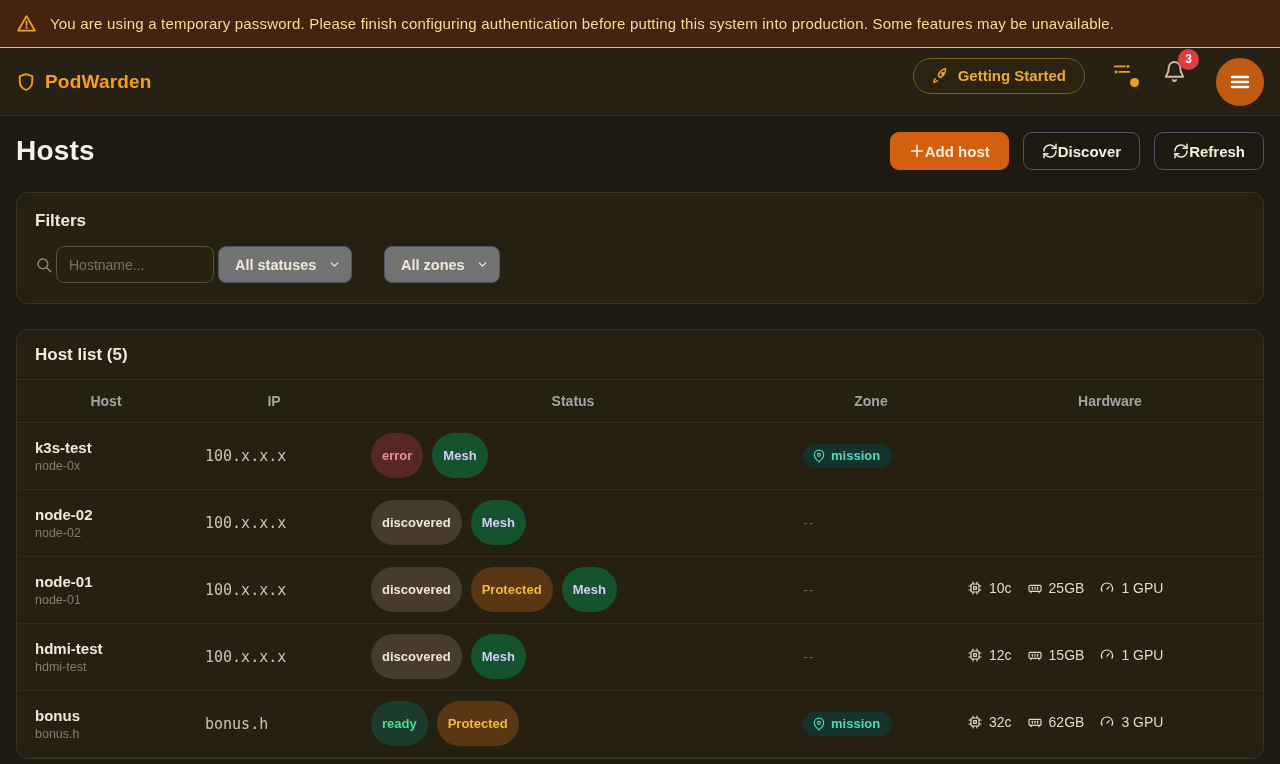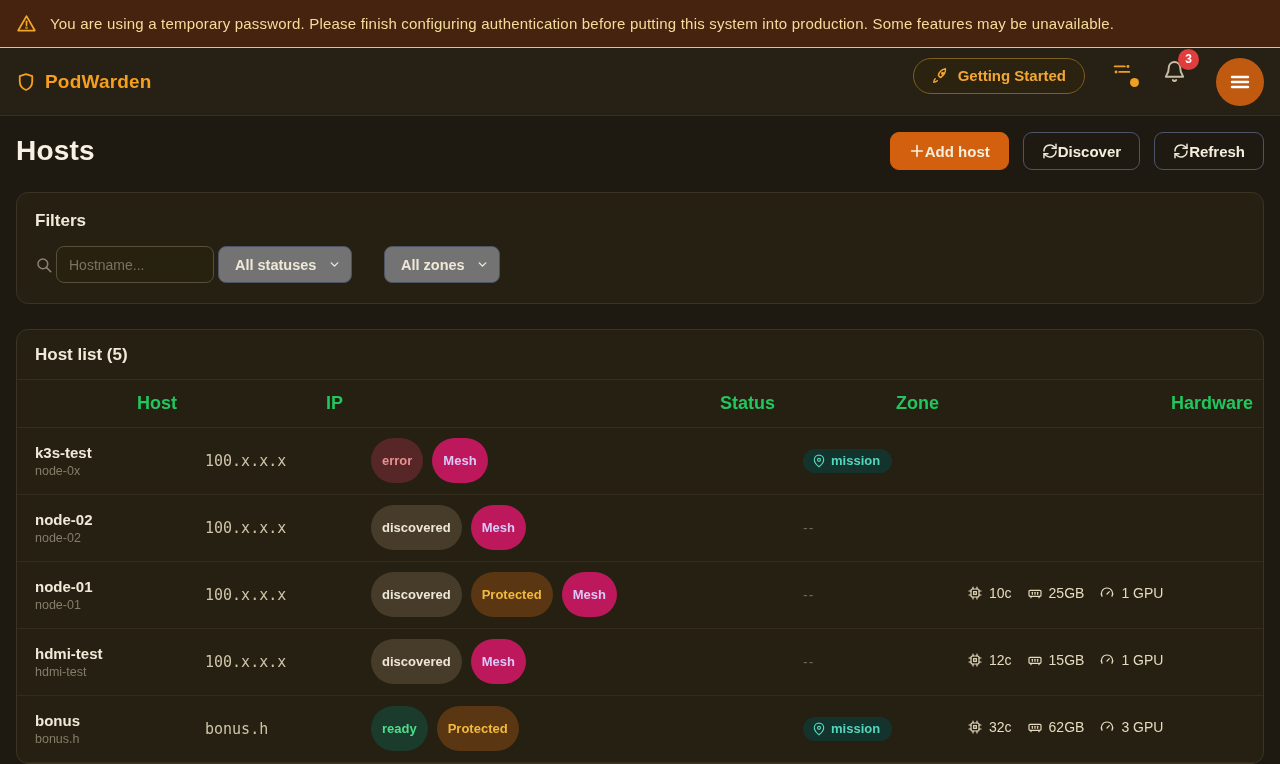--- a/index.html
+++ b/index.html
@@ -88,37 +88,37 @@
     padding:0 34px 0 16px; cursor:pointer; outline:none;
   }
   .select-chev { position:absolute; right:11px; top:12px; pointer-events:none; }
 
   
   .hostlist-card { margin-top:25px; overflow:hidden; }
   .hostlist-head { padding:15px 18px 14px; border-bottom:1px solid #362e1e; }
   table { width:100%; border-collapse:collapse; table-layout:fixed; }
   col.c1{width:170px;} col.c2{width:166px;} col.c3{width:432px;} col.c4{width:164px;} col.c5{width:auto;}
   thead th {
-    text-align:right; font-size:18px; font-weight:600; color:#22c55e;
+    text-align:center; font-size:14px; font-weight:600; color:#a3a3a3;
     padding:13px 10px 13px 18px; border-bottom:1px solid #362e1e;
   }
   tbody td { padding:10px 10px 11px 18px; vertical-align:middle; }
   tbody tr { border-bottom:1px solid #332b1c; }
   .hname { font-size:15px; font-weight:600; color:#f1e9d8; }
   .hsub  { font-size:12.5px; color:#857d69; margin-top:3px; }
   .ip    { font-family:"DejaVu Sans Mono", monospace; font-size:15px; color:#cfc3a9; }
   .badge {
     display:inline-flex; align-items:center; gap:5px;
     font-size:13px; font-weight:600; padding:15px 11px; border-radius:999px;
     margin-right:9px; white-space:nowrap;
   }
   .b-error      { background:#572626; color:#e89090; }
   .b-discovered { background:#463c29; color:#eee6d6; }
   .b-protected  { background:#5a3712; color:#f3b93c; }
-  .b-mesh       { background:#be185d; color:#d9cafa; }
+  .b-mesh       { background:#14532d; color:#d9cafa; }
   .b-ready      { background:#1b3b2c; color:#4fdc8e; }
   .b-zone       { background:#15332d; color:#54d6be; padding:4.5px 12px 4.5px 9px; }
   .dash { color:#6c6452; font-size:14px; letter-spacing:1px; }
   .hw { display:inline-flex; align-items:center; gap:6px; margin-right:15px; font-size:14px; color:#e7dbbf; }
   .hwi svg, .zi svg { display:block; }
 </style>
 </head>
 <body>
 
 <div class="banner">

